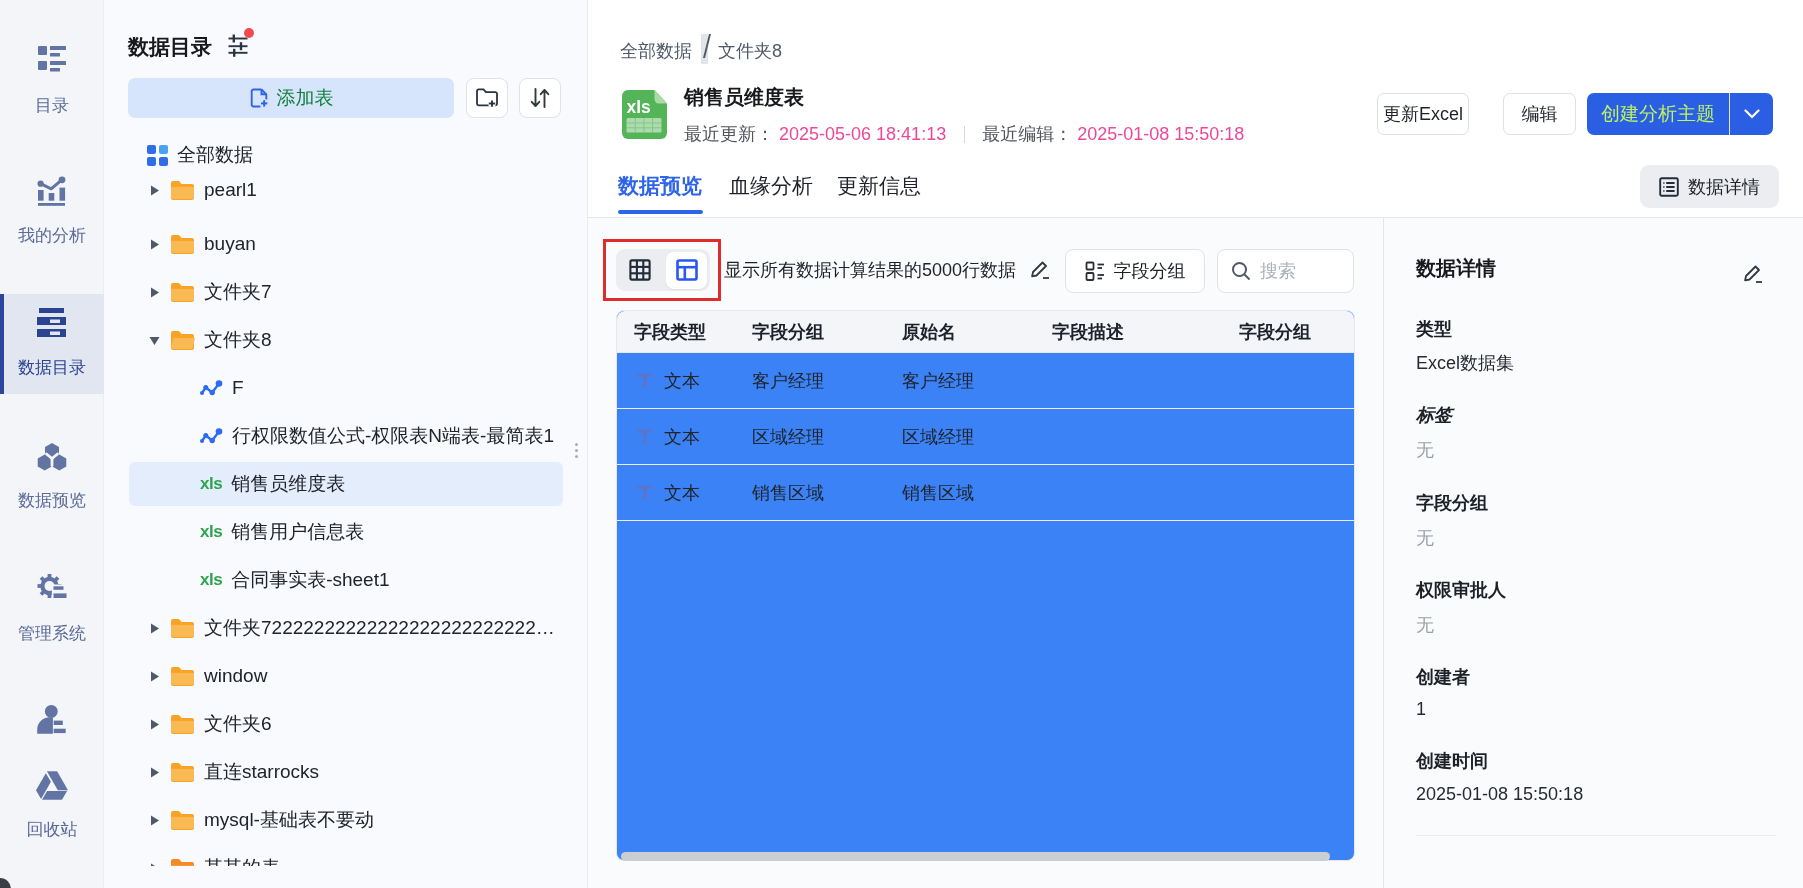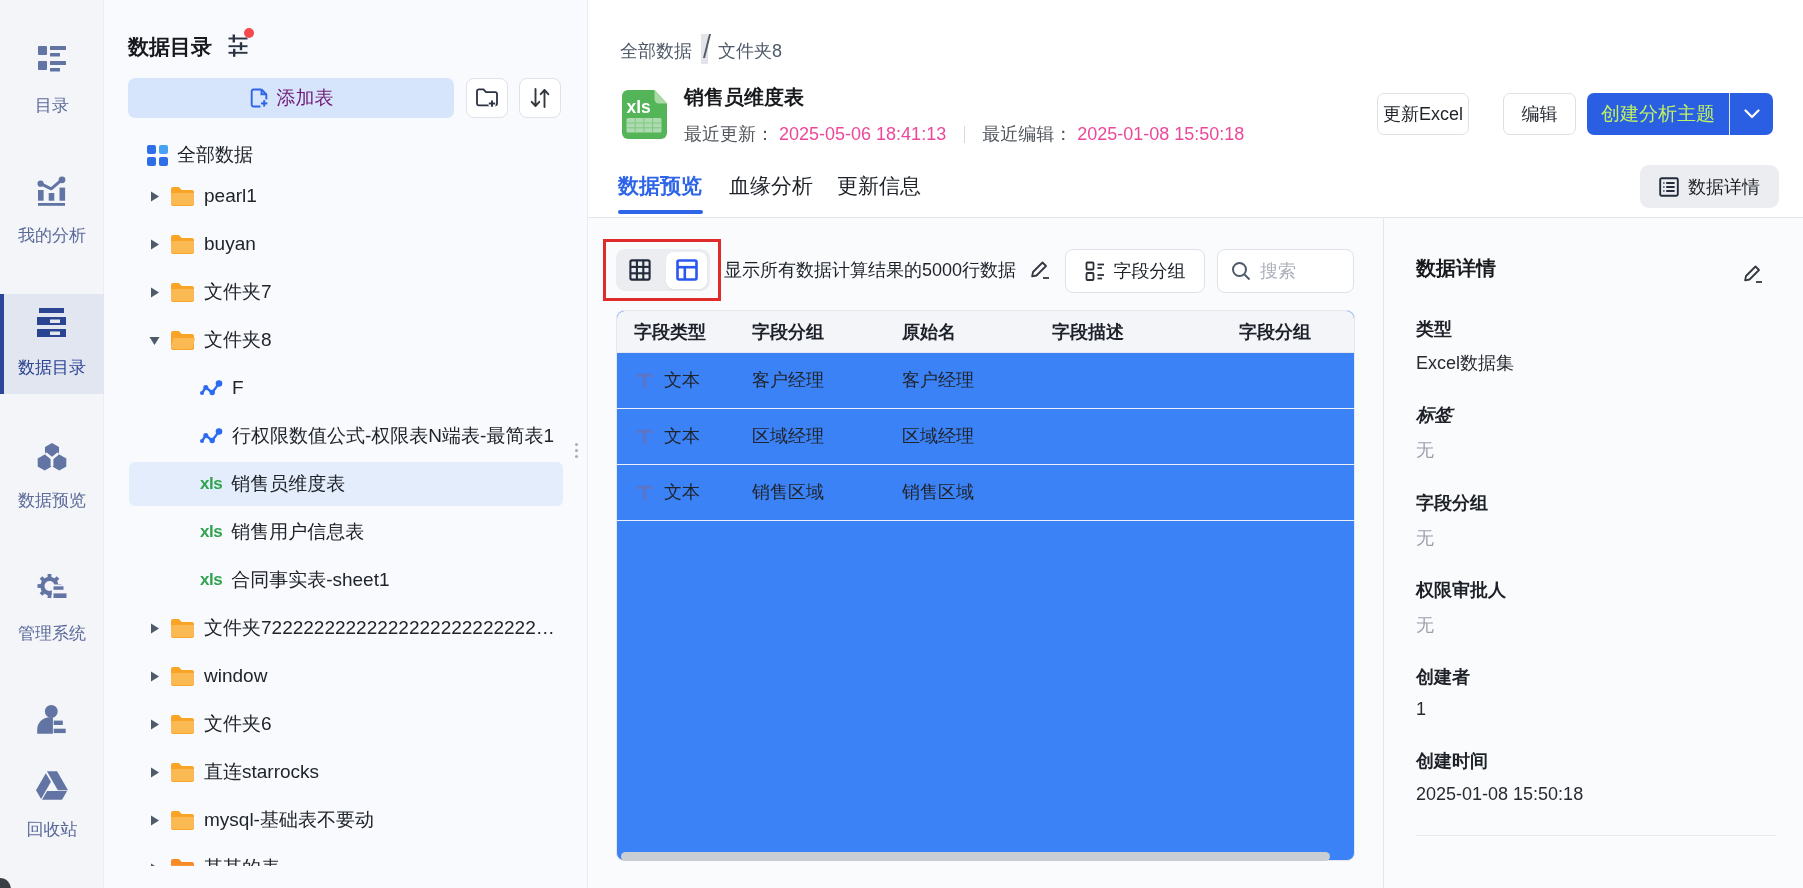--- a/index.html
+++ b/index.html
@@ -11,21 +11,21 @@
 #sidebar { left:0; top:0; width:104px; height:888px; background:#f4f5f8; border-right:1px solid #ebedf0; }
 .snav { position:absolute; width:100%; text-align:center; color:#5a6a99; font-size:17px; }
 .snav svg { display:block; margin:0 auto; }
 #snav-active { position:absolute; left:0; top:294px; width:104px; height:100px; background:#e2e6f1; border-left:4px solid #2c459a; }
 .slabel { position:absolute; width:104px; text-align:center; font-size:17px; color:#5a6a99; }
 .slabel.act { color:#2b4491; }
 
 
 #tree { left:104px; top:0; width:484px; height:888px; background:#f8fafd; border-right:1px solid #e9ebef; }
 #treetitle { position:absolute; left:24px; top:33px; font-size:21px; font-weight:bold; color:#17191d; }
-#addbtn { position:absolute; left:24px; top:78px; width:326px; height:40px; background:#d7e5fc; border-radius:7px; color:#701a75; font-size:19px; display:flex; align-items:center; justify-content:center; gap:8px; }
+#addbtn { position:absolute; left:24px; top:78px; width:326px; height:40px; background:#d7e5fc; border-radius:7px; color:#15803d; font-size:19px; display:flex; align-items:center; justify-content:center; gap:8px; }
 .sqbtn { position:absolute; top:78px; width:42px; height:40px; background:#fff; border:1px solid #dfe2e7; border-radius:8px; display:flex; align-items:center; justify-content:center; }
 .trow { position:absolute; left:25px; width:434px; height:44px; display:flex; align-items:center; font-size:19px; color:#20242b; white-space:nowrap; overflow:hidden; }
 .trow .caret { width:22px; flex:0 0 22px; margin-left:14px; display:flex; align-items:center; justify-content:center; }
 .trow .caret + .icon { margin-left:5px; }
 .trow .icon { margin-right:9px; display:flex; align-items:center; }
 .trow.sel { background:#e3edfc; border-radius:6px; }
 .xls { font-weight:bold; font-size:17px; color:#2fa34f; letter-spacing:-0.5px; margin-right:9px; }
 .ind1 { padding-left:71px; }
 .ell { text-overflow:ellipsis; }
 
@@ -57,21 +57,21 @@
 #toggle .seg.on { background:#fff; border-radius:8px; box-shadow:0 1px 2px rgba(0,0,0,.06); }
 #rowinfo { position:absolute; left:136px; top:40px; font-size:18px; color:#1d2129; }
 #pencil1 { position:absolute; left:440px; top:40px; }
 #fgbtn { position:absolute; left:477px; top:31px; width:140px; height:44px; background:#fff; border:1px solid #dfe2e7; border-radius:8px; display:flex; align-items:center; justify-content:center; gap:9px; font-size:18px; color:#1f2329; }
 #search { position:absolute; left:629px; top:31px; width:137px; height:44px; background:#fff; border:1px solid #dfe2e7; border-radius:8px; display:flex; align-items:center; padding-left:13px; gap:9px; font-size:18px; color:#aab0ba; }
 
 
 #card { position:absolute; left:28px; top:92px; width:739px; height:551px; background:#3b82f6; border:1px solid #e6e8ec; border-radius:8px; }
 #thead { position:absolute; left:0; top:0; width:737px; height:42px; background:#f3f5f8; border-radius:8px 8px 0 0; border-bottom:1px solid #e6e8ec; }
 .th { position:absolute; top:0; height:42px; line-height:42px; font-weight:bold; font-size:18px; color:#1d2129; }
-.tr { position:absolute; left:0; width:737px; height:56px; border-bottom:1px solid #edeff2;font-family:Liberation Mono, monospace; }
+.tr { position:absolute; left:0; width:737px; height:56px; border-bottom:1px solid #edeff2; }
 .td { position:absolute; top:0; height:56px; line-height:56px; font-size:18px; color:#20242b; }
 .tsvg { position:absolute; left:20px; top:20px; fill:#5b76c8; }
 #hscroll { position:absolute; left:4px; top:541px; width:709px; height:9px; background:#c9cdd4; border-radius:5px; }
 
 
 #rpanel { position:absolute; left:796px; top:0; width:419px; height:670px; }
 #rtitle { position:absolute; left:32px; top:37px; font-size:20px; font-weight:bold; color:#17191d; }
 .rlabel { position:absolute; left:32px; font-size:18px; font-weight:bold; color:#1d2127; }
 .rval { position:absolute; left:32px; font-size:18px; color:#272b31; }
 .rval.na { color:#9ca2ab; }
@@ -224,21 +224,21 @@
     <span class="icon" style="margin-left:18px;">
         <svg width="21" height="21" viewBox="0 0 21 21" fill="#2e6fe8">
           <rect x="0" y="0" width="9" height="9" rx="2"></rect>
           <rect x="12" y="0" width="9" height="9" rx="2" fill="#47a2f1"></rect>
           <rect x="0" y="12" width="9" height="9" rx="2"></rect>
           <rect x="12" y="12" width="9" height="9" rx="2"></rect>
         </svg>
       </span>
     <span>全部数据</span>
   </div>
-  <div class="trow" style="top:174px;">
+  <div class="trow" style="top:168px;">
       <span class="caret">
         <svg width="11" height="13" viewBox="0 0 11 13">
           <path d="M2 1.5 L10 6.5 L2 11.5 Z" fill="#4e5969"></path>
         </svg>
       </span>
       <span class="icon">
         <svg width="25" height="21" viewBox="0 0 25 21">
           <path d="M1 3 a2 2 0 0 1 2 -2 h6 l2.6 3 h10.4 a2 2 0 0 1 2 2 v12 a2 2 0 0 1 -2 2 h-19 a2 2 0 0 1 -2 -2 z" fill="#f7a427"></path>
           <path d="M1 7 h23 v10 a2 2 0 0 1 -2 2 h-19 a2 2 0 0 1 -2 -2 z" fill="#fbb954"></path>
         </svg>

